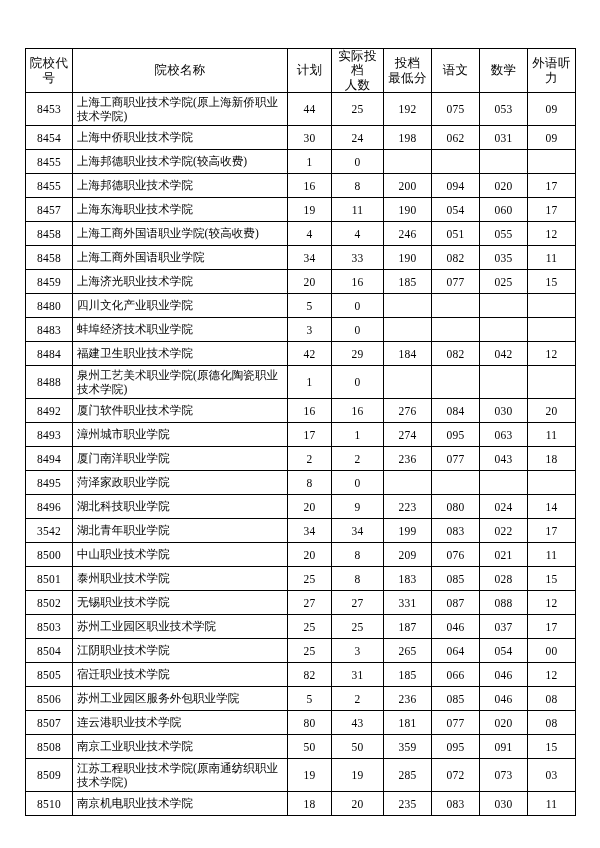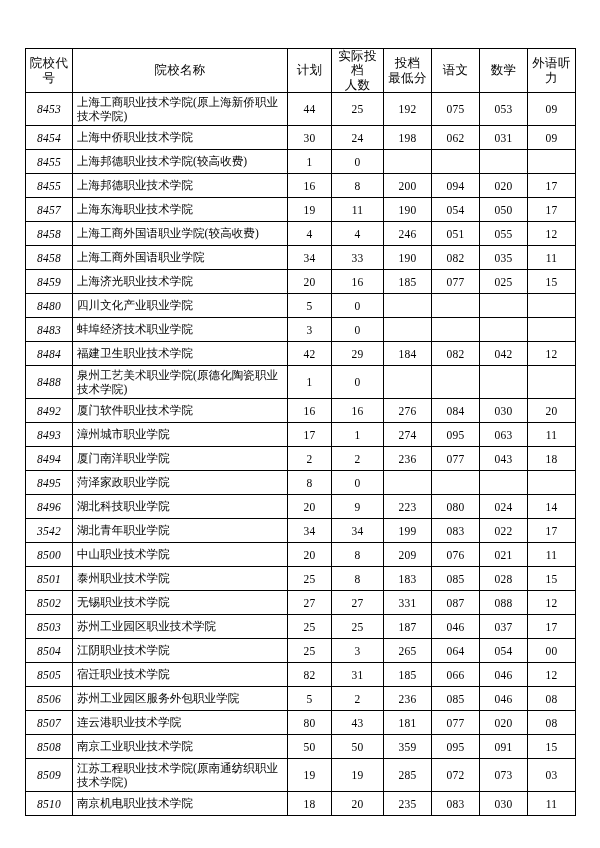--- a/index.html
+++ b/index.html
@@ -51,21 +51,20 @@
   col.c-math  { width: 48px; }
   col.c-eng   { width: 48px; }
 
   tbody td {
     height: 21px;
     font-size: 11.5px;
   }
   tbody td.code {
     text-align: center;
     letter-spacing: 0.2px;
-    font-style: italic;
   }
   tbody td.name {
     text-align: left;
     padding: 1px 2px 1px 4px;
     line-height: 1.25;
     letter-spacing: 0.1px;
   }
   tbody td.num {
     text-align: center;
     letter-spacing: 0.3px;
@@ -149,21 +148,21 @@
           <td class="num">020</td>
           <td class="num">17</td>
         </tr>
         <tr>
           <td class="code">8457</td>
           <td class="name">上海东海职业技术学院</td>
           <td class="num">19</td>
           <td class="num">11</td>
           <td class="num">190</td>
           <td class="num">054</td>
-          <td class="num">050</td>
+          <td class="num">060</td>
           <td class="num">17</td>
         </tr>
         <tr>
           <td class="code">8458</td>
           <td class="name">上海工商外国语职业学院(较高收费)</td>
           <td class="num">4</td>
           <td class="num">4</td>
           <td class="num">246</td>
           <td class="num">051</td>
           <td class="num">055</td>

